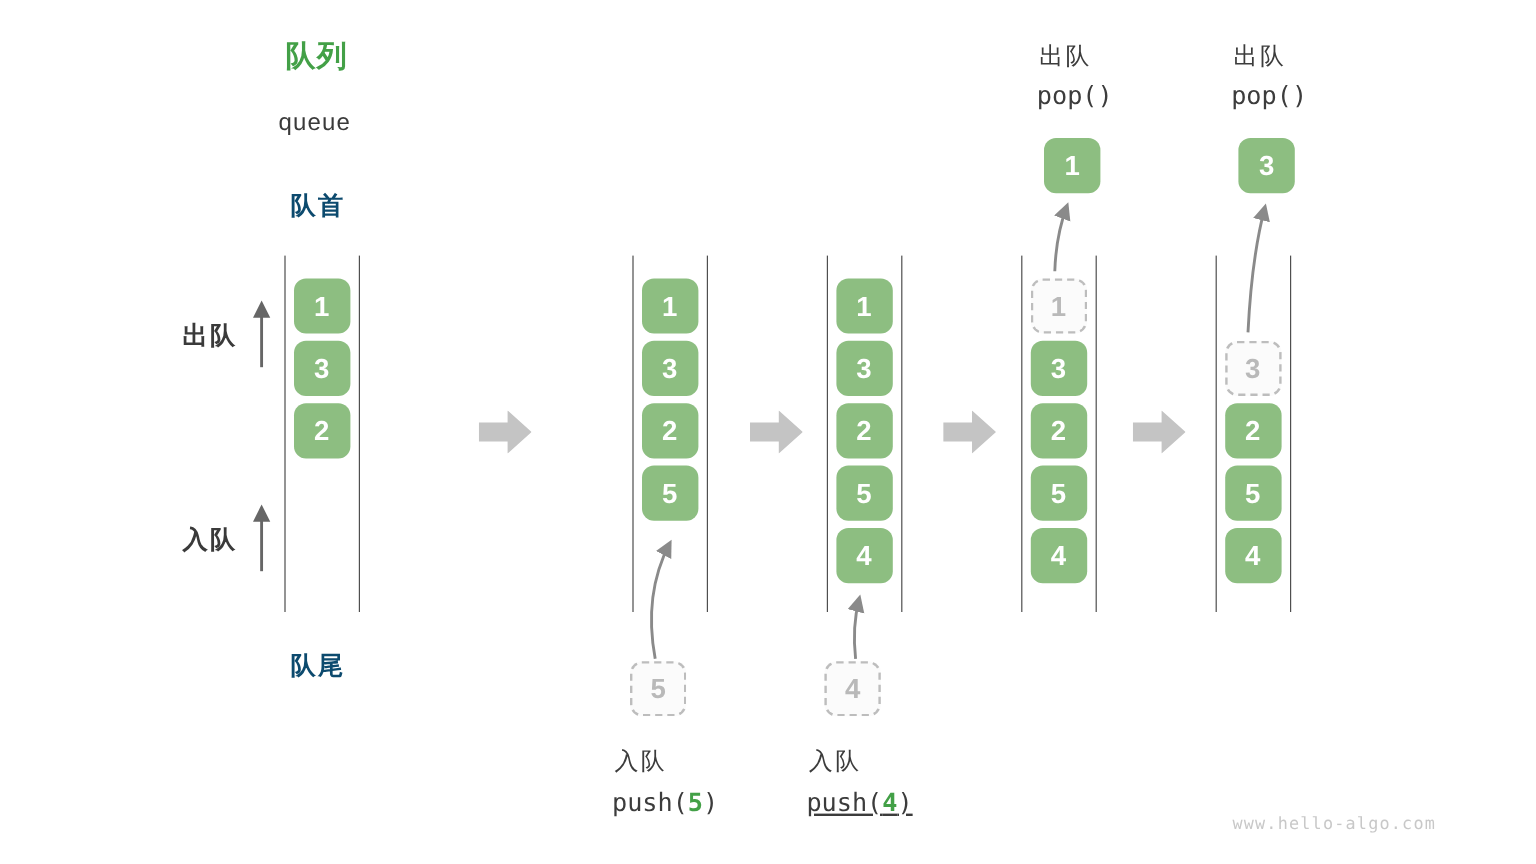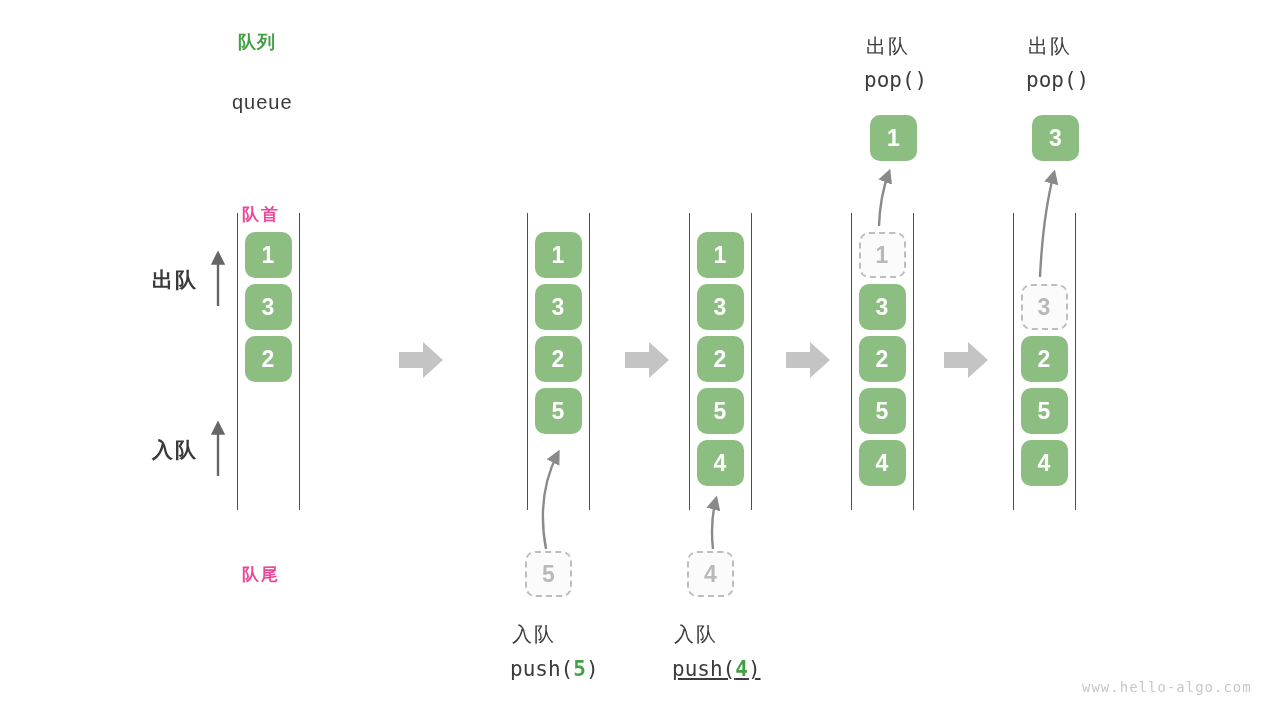--- a/index.html
+++ b/index.html
@@ -1,23 +1,23 @@
 <!DOCTYPE html>
 <html><head>
 <meta charset="utf-8">
 <style>
   html,body{margin:0;padding:0;background:#ffffff;}
   #canvas{
     position:relative;width:1280px;height:720px;background:#ffffff;overflow:hidden;
     font-family:"Liberation Sans","DejaVu Sans",sans-serif;color:#3b3b3b;
   }
   .abs{position:absolute;}
-  .title-zh{font-size:18px;font-weight:bold;color:#43a047;letter-spacing:1px;}
+  .title-zh{font-size:25px;font-weight:bold;color:#43a047;letter-spacing:1px;}
   .title-en{font-size:20px;color:#3a3a3a;letter-spacing:1px;}
-  .end-label{font-size:17px;font-weight:bold;color:#ec4899;letter-spacing:2px;margin-top:46px;}
+  .end-label{font-size:21px;font-weight:bold;color:#0c4a6e;letter-spacing:2px;}
   .side-label{font-size:21px;font-weight:bold;color:#3a3a3a;letter-spacing:2px;}
   .op-zh{font-size:20px;color:#3c3c3c;letter-spacing:2px;}
   .code{font-family:"DejaVu Sans Mono","Liberation Mono",monospace;font-size:21px;color:#3c3c3c;}
   .green-digit{color:#43a047;font-weight:bold;}
   .col-line{width:0;border-left:1.5px solid #4f4f4f;height:297px;top:213px;}
   .cell{
     width:47px;height:46px;border-radius:10px;background:#8dbe81;color:#ffffff;
     display:flex;align-items:center;justify-content:center;
     font-size:23px;font-weight:bold;box-sizing:border-box;
   }
@@ -31,21 +31,21 @@
   svg{display:block;}
 </style>
 </head>
 <body>
 
 <div id="canvas">
 
   <div class="abs title-zh" style="left:238px;top:30px;">队列</div>
   <div class="abs title-en" style="left:232px;top:71px;margin-top:20px;">queue</div>
   <div class="abs end-label" style="left:242px;top:157px;">队首</div>
-  <div class="abs end-label" style="left:242px;top:517px;">队尾</div>
+  <div class="abs end-label" style="left:242px;top:541px;">队尾</div>
   <div class="abs side-label" style="left:152px;top:266px;">出队</div>
   <div class="abs side-label" style="left:152px;top:436px;">入队</div>
 
   <div id="columns-layer">
       <div class="">
         <div class="abs col-line" style="left: 237px; top: 213px;"></div>
         <div class="abs col-line" style="left: 299px; top: 213px;"></div>
         <div class="abs cell" style="left: 244.5px; top: 232px;">1</div>
         <div class="abs cell" style="left: 244.5px; top: 284px;">3</div>
         <div class="abs cell" style="left: 244.5px; top: 336px;">2</div>
@@ -129,14 +129,14 @@
       </marker>
     </defs>
     <path d="M 546 549 Q 536 495 558 453" stroke="#8a8a8a" stroke-width="2.4" fill="none" marker-end="url(#ah-gray)"></path>
     <path d="M 713 549 Q 710 522 716 499" stroke="#8a8a8a" stroke-width="2.4" fill="none" marker-end="url(#ah-gray)"></path>
     <path d="M 879 226 Q 880 196 889 172" stroke="#8a8a8a" stroke-width="2.4" fill="none" marker-end="url(#ah-gray)"></path>
     <path d="M 1040 277 Q 1043 215 1054 173" stroke="#8a8a8a" stroke-width="2.4" fill="none" marker-end="url(#ah-gray)"></path>
     <path d="M 218 306 L 218 254" stroke="#666666" stroke-width="2.4" fill="none" marker-end="url(#ah-dark)"></path>
     <path d="M 218 476 L 218 424" stroke="#666666" stroke-width="2.4" fill="none" marker-end="url(#ah-dark)"></path>
   </svg>
 
-  <div class="abs watermark" style="left:1082px;top:679px;">www.hello-algo.com</div>
+  <div class="abs watermark" style="left:1027px;top:679px;">www.hello-algo.com</div>
 </div>
 
 </body></html>

